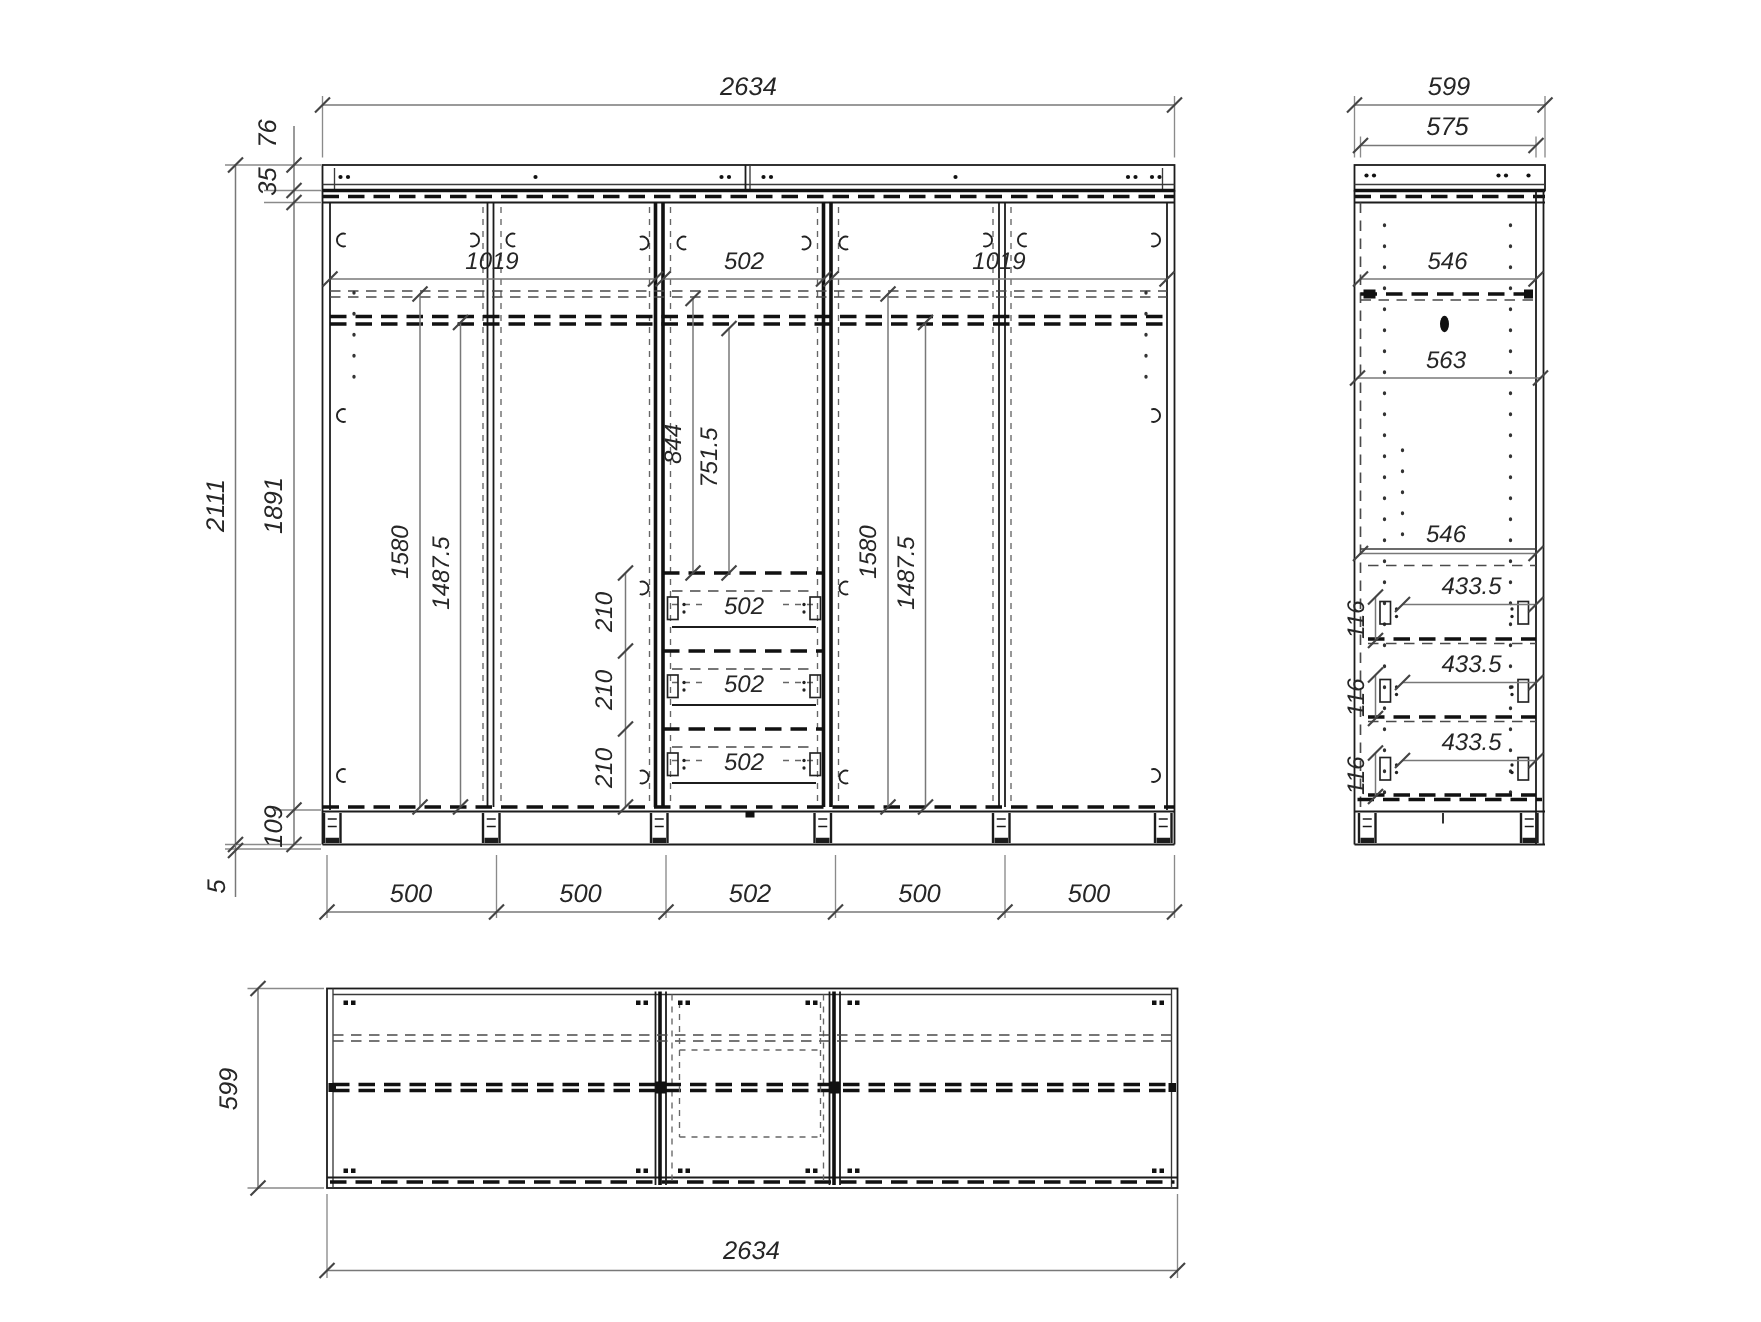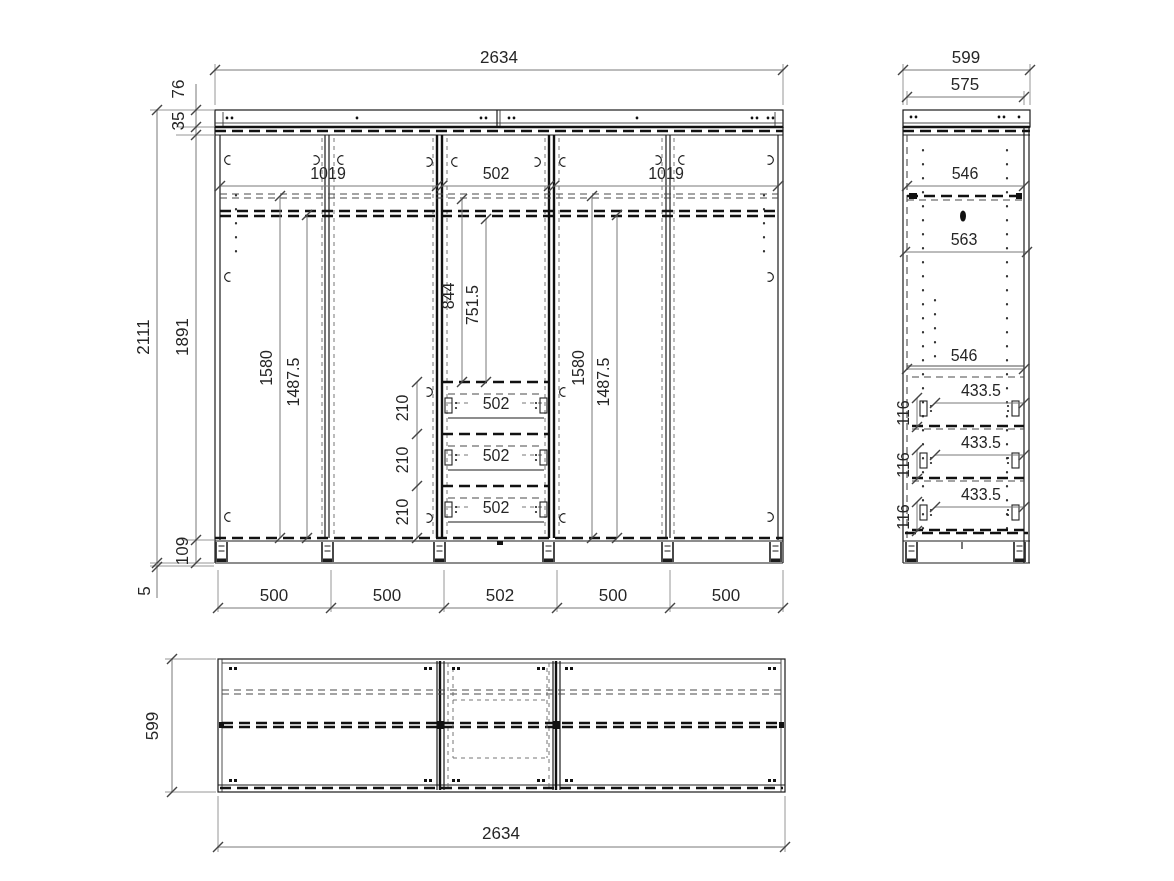--- a/index.html
+++ b/index.html
@@ -1,17 +1,17 @@
 <!DOCTYPE html>
 <html><head>
 <meta charset="utf-8">
 <style>
   html,body{margin:0;padding:0;background:#fff;}
   #stage{position:relative;width:1174px;height:881px;background:#ffffff;overflow:hidden;
-         font-family:"Liberation Sans",sans-serif;}
+         font-family:"Liberation Sans",sans-serif;font-style:italic;}
   svg text{font-family:"Liberation Sans",sans-serif;font-size:16px;fill:#262626;}
   svg text.big{font-size:17px;}
   .geo{stroke:#1c1c1c;stroke-width:1.2;fill:none;}
   .geo2{stroke:#111;stroke-width:2.4;fill:none;}
   .thin{stroke:#3a3a3a;stroke-width:0.9;fill:none;}
   .dashL{stroke:#4a4a4a;stroke-width:1.1;stroke-dasharray:7 5;fill:none;}
   .dashH{stroke:#111;stroke-width:2.3;stroke-dasharray:11 6;fill:none;}
   .dashT{stroke:#666;stroke-width:0.9;stroke-dasharray:4 4;fill:none;}
   .dim{stroke:#787878;stroke-width:1;fill:none;}
   .ext{stroke:#8a8a8a;stroke-width:0.9;fill:none;}

